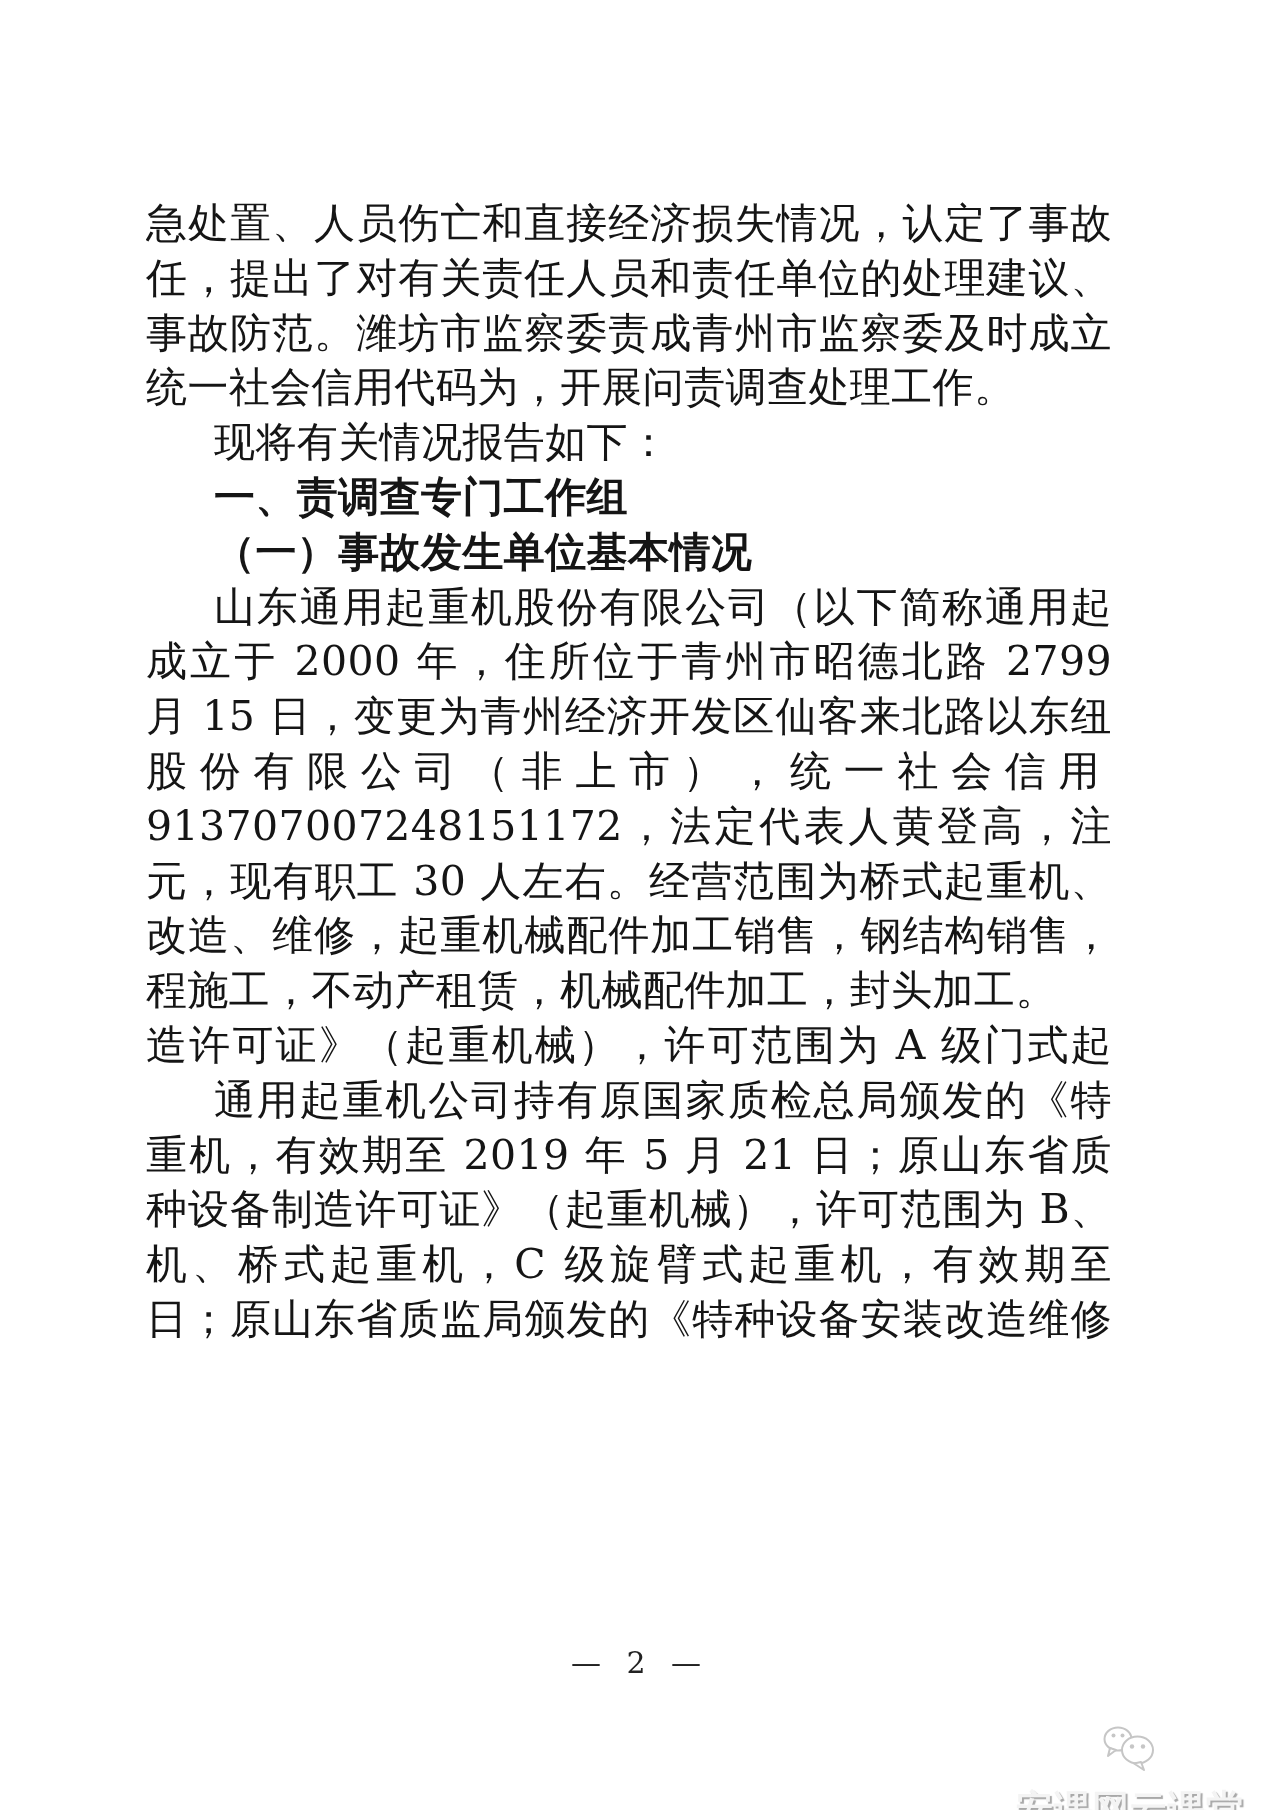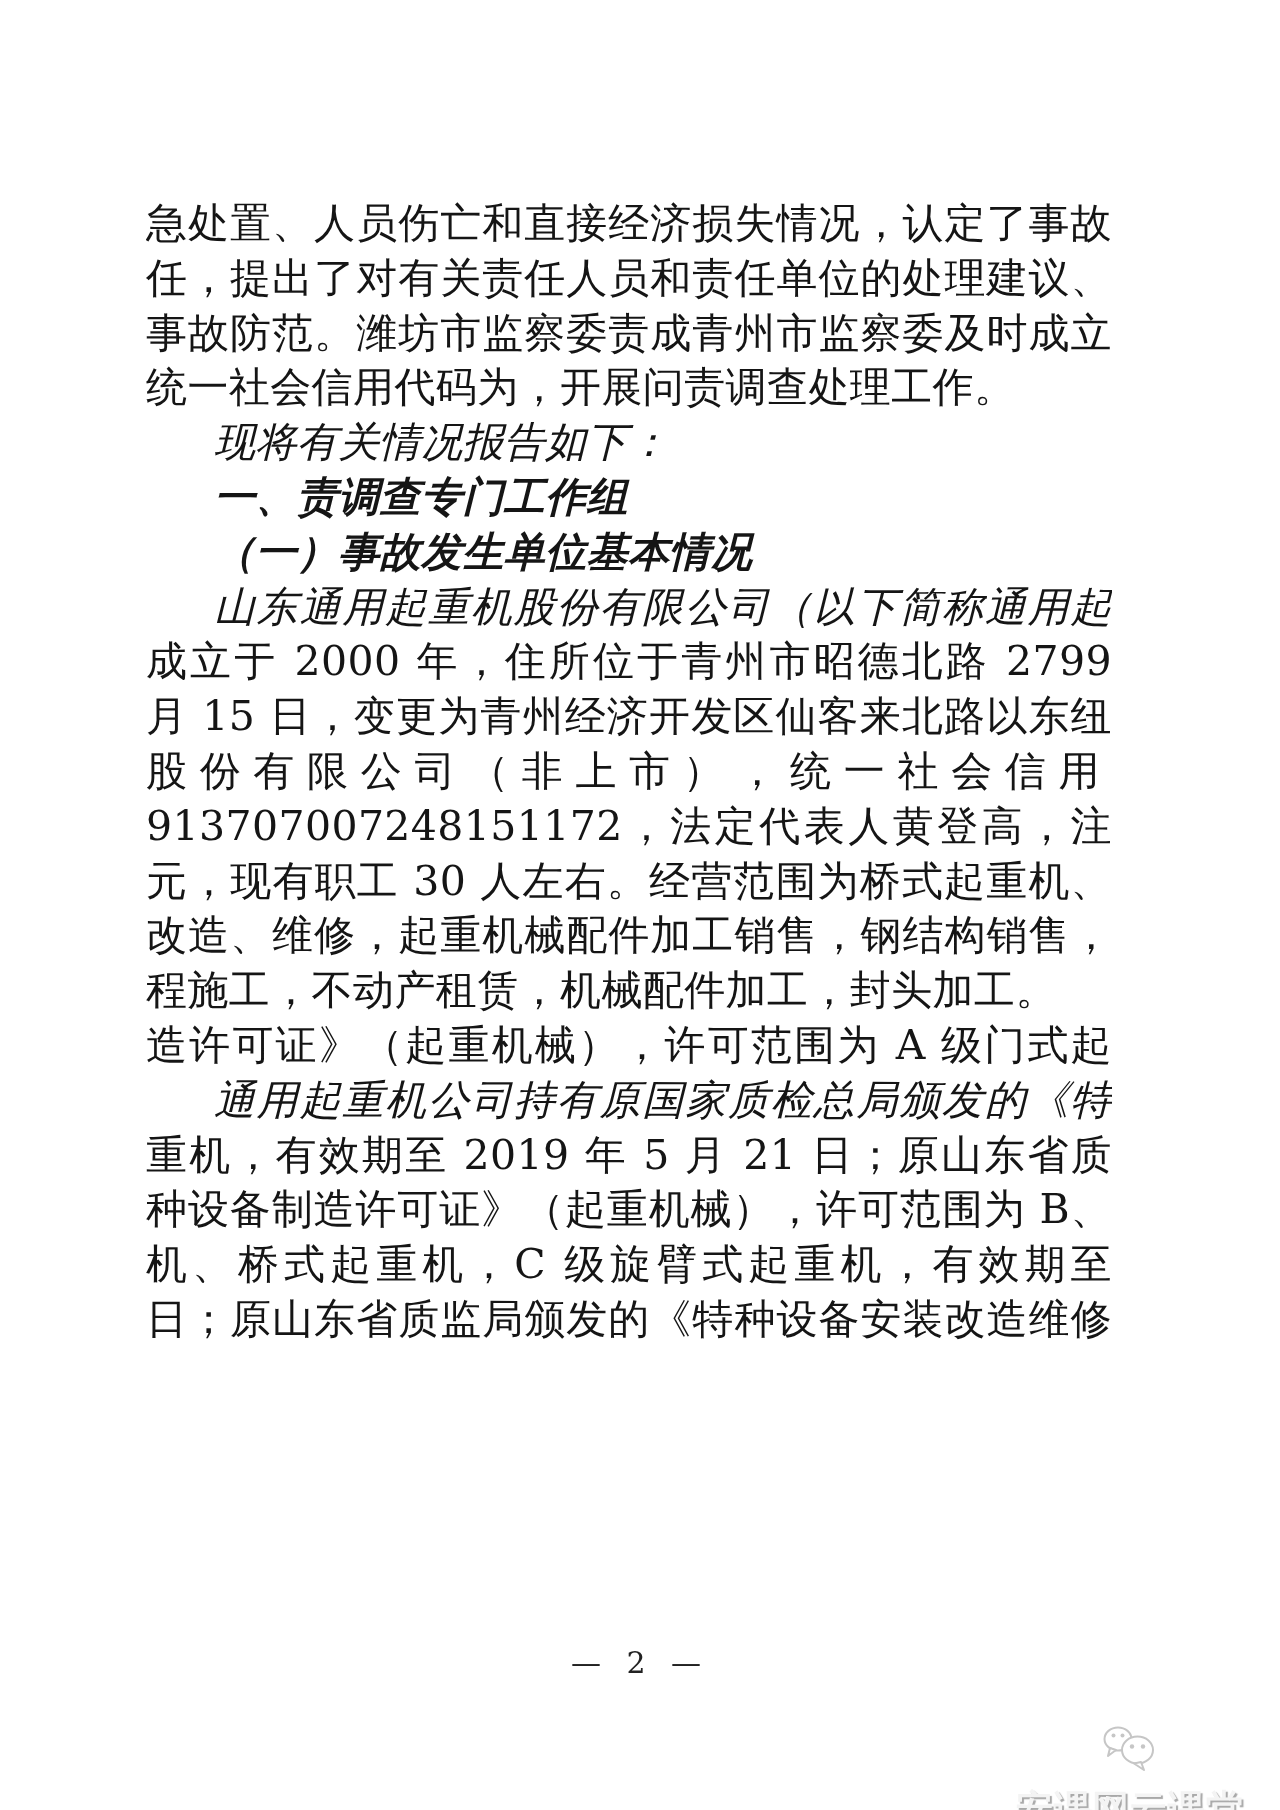--- a/index.html
+++ b/index.html
@@ -25,21 +25,21 @@
     font-size:41px;
     line-height:54.8px;
     height:54.8px;
     text-align:justify;
     text-align-last:justify;
     letter-spacing:0.4px;
     white-space:normal;
     overflow:hidden;
   }
   .line.end { text-align-last:left; }
-  .line.ind { text-indent:68px;font-style:italic; }
+  .line.ind { text-indent:68px; }
   .line.b   { font-weight:bold; }
   .line.spread { letter-spacing:12.5px; text-align-last:left; }
   .page-num {
     position:absolute;
     top:1642px; left:0; width:1280px;
     text-align:center;
     font-size:30px;
     line-height:42px;
     letter-spacing:8px;
     color:#222222;

